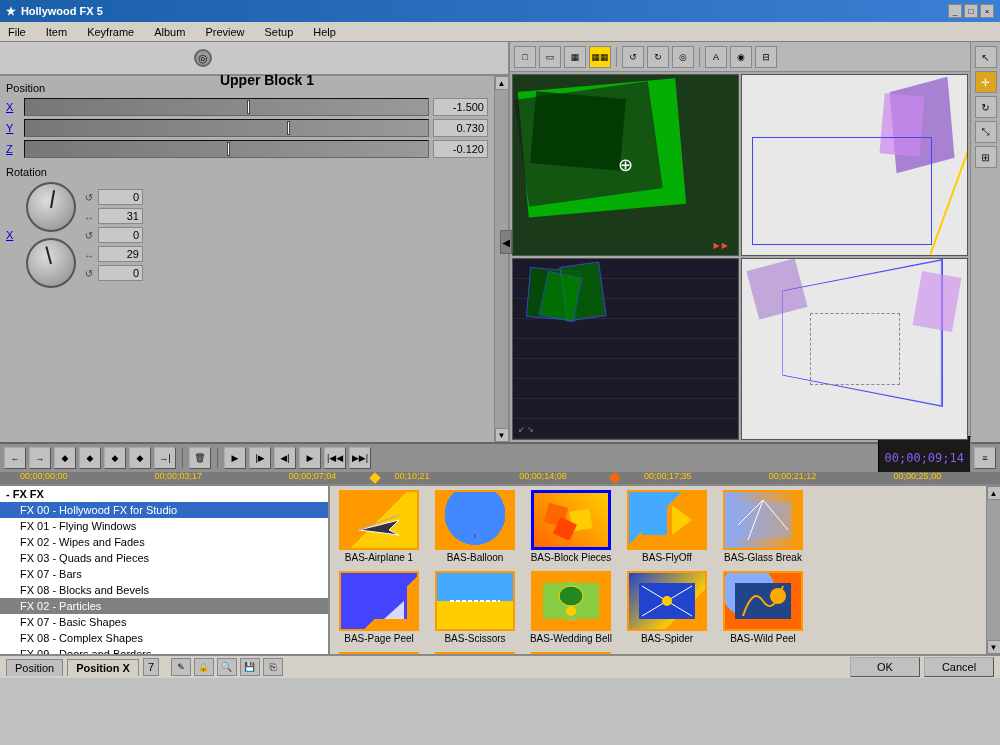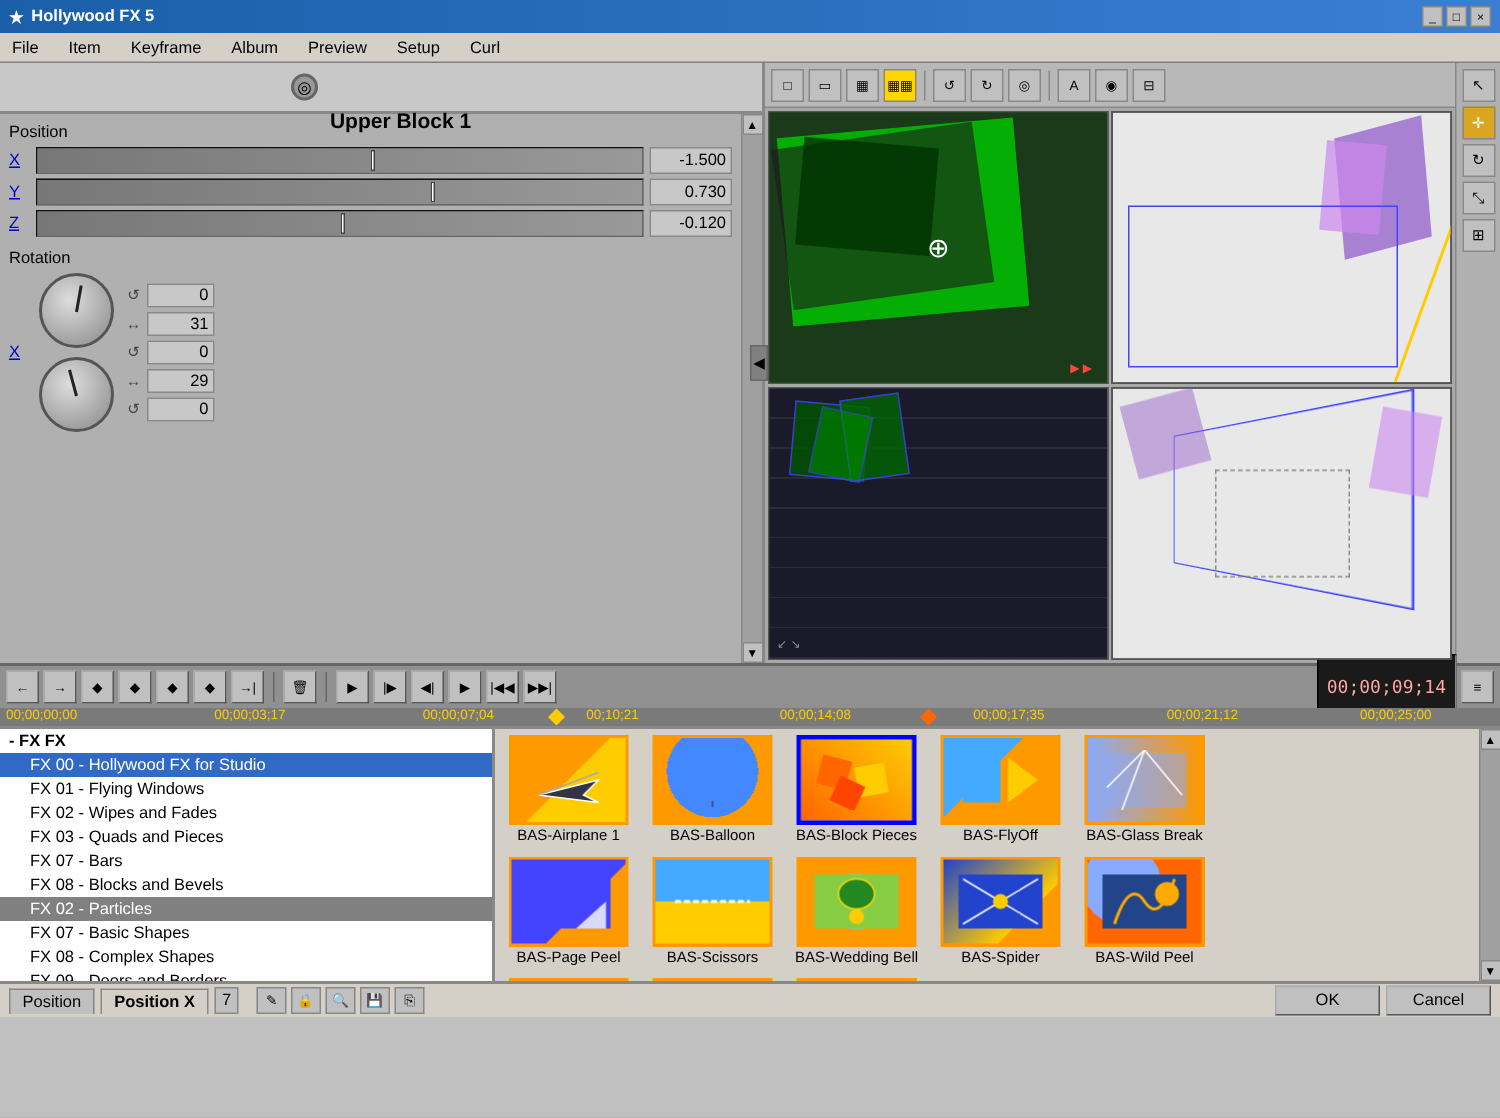--- a/index.html
+++ b/index.html
@@ -337,34 +337,34 @@
       width: 22px; height: 22px;
       background: #c0c0c0;
       border: 1px outset #aaa;
       display: flex; align-items: center; justify-content: center;
       font-size: 9px;
       cursor: pointer;
     }
     .tl-separator { width: 1px; height: 20px; background: #666; margin: 0 3px; }
     .timecode-display {
       background: #1a1a1a;
-      color: #fca5a5;
+      color: #8b5cf6;
       font-family: monospace;
       font-size: 12px;
       padding: 14px 6px;
       border: 1px inset #333;
       margin-left: auto;
     }
 
     .timeline-ruler {
       height: 14px;
       background: #7a7a7a;
       display: flex;
       align-items: center;
-      padding: 0 4px;
+      padding: 0 20px;
       overflow: hidden;
       position: relative;
     }
     .ruler-marks {
       display: flex;
       width: 100%;
       position: relative;
     }
     .ruler-mark {
       font-size: 9px;
@@ -531,21 +531,21 @@
   </div>
 </div>
 
 <div class="menu-bar">
   <span class="menu-item">File</span>
   <span class="menu-item">Item</span>
   <span class="menu-item">Keyframe</span>
   <span class="menu-item">Album</span>
   <span class="menu-item">Preview</span>
   <span class="menu-item">Setup</span>
-  <span class="menu-item">Curl</span>
+  <span class="menu-item">Help</span>
 </div>
 
 <div class="main-container" style="height: 400px;">
 
   <div class="left-panel">
     <div class="panel-header">
       <div class="panel-header-icon">◎</div>
       <span class="panel-title">Upper Block 1</span>
     </div>
 

